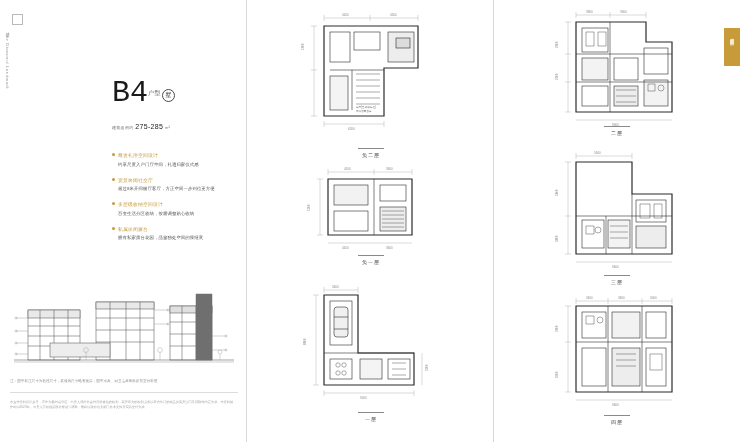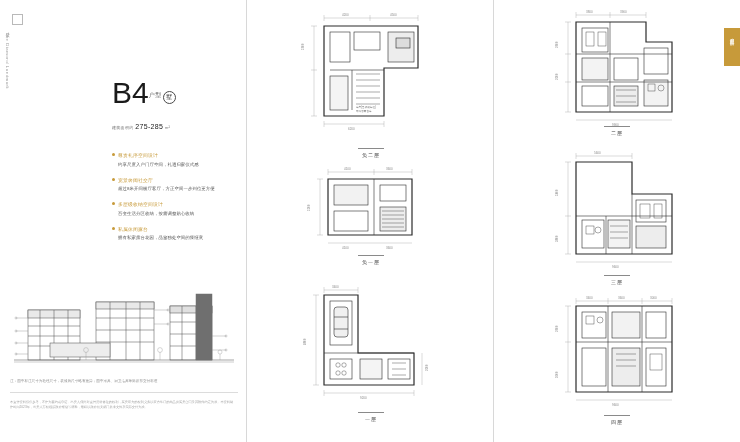--- a/index.html
+++ b/index.html
@@ -19,21 +19,21 @@
   .left{position:absolute;left:0;top:0;width:246px;height:442px;}
   .brand{position:absolute;left:12px;top:14px;width:22px;}
   .brand .mark{width:9px;height:9px;border:1px solid #b9b9b9;}
   .brand .vtext{
     position:absolute;left:-9px;top:16px;
     writing-mode:vertical-rl;
     font-size:4.2px;letter-spacing:.6px;color:#9a9a9a;line-height:8px;
     white-space:nowrap;
   }
   .title{position:absolute;left:112px;top:78px;}
-  .title .t1{font-family:Liberation Sans, sans-serif;font-size:30px;line-height:30px;color:#1a1a1a;font-weight:400;}
+  .title .t1{font-family:Liberation Mono, monospace;font-size:30px;line-height:30px;color:#1a1a1a;font-weight:400;}
   .title .sup{font-size:6px;vertical-align:super;color:#6a6a6a;letter-spacing:.5px;}
   .title .circ{
     display:inline-block;width:11px;height:11px;border:1px solid #4a4a4a;border-radius:50%;
     font-size:6px;line-height:11px;text-align:center;color:#3a3a3a;vertical-align:4px;margin-left:1px;
   }
   .areaLine{position:absolute;left:112px;top:123px;font-size:5.4px;color:#555;letter-spacing:.3px;}
   .areaLine .big{font-size:7px;color:#222;}
   .areaLine .sm{font-size:4px;color:#777;}
 
   .feats{position:absolute;left:112px;top:152px;width:125px;}

